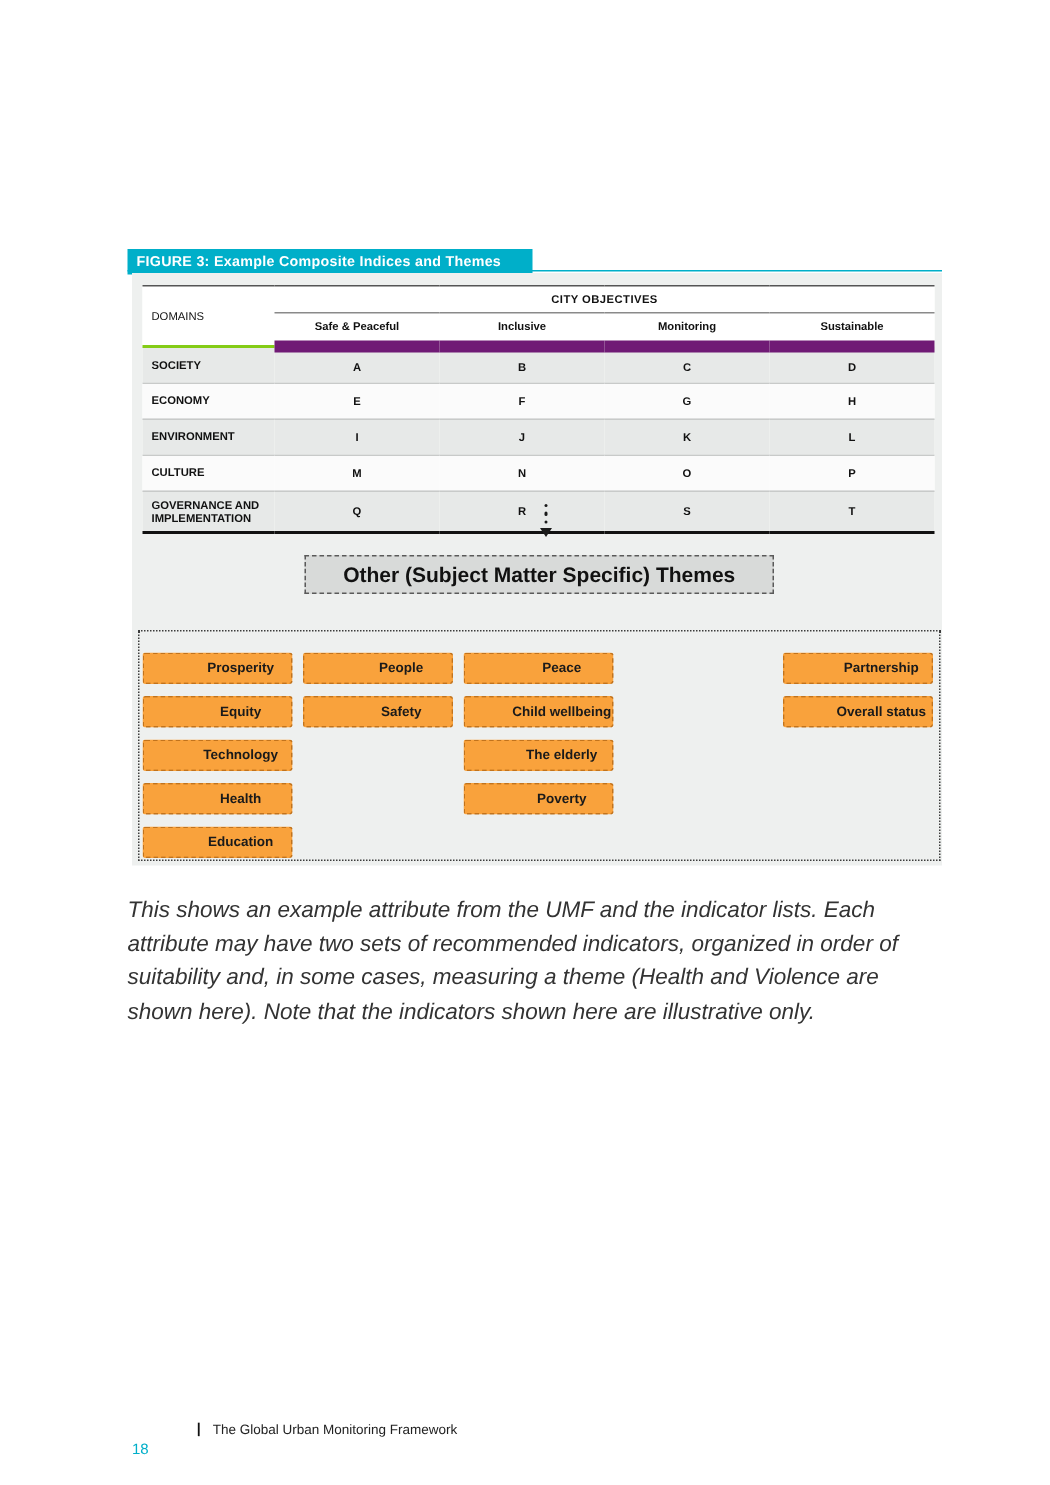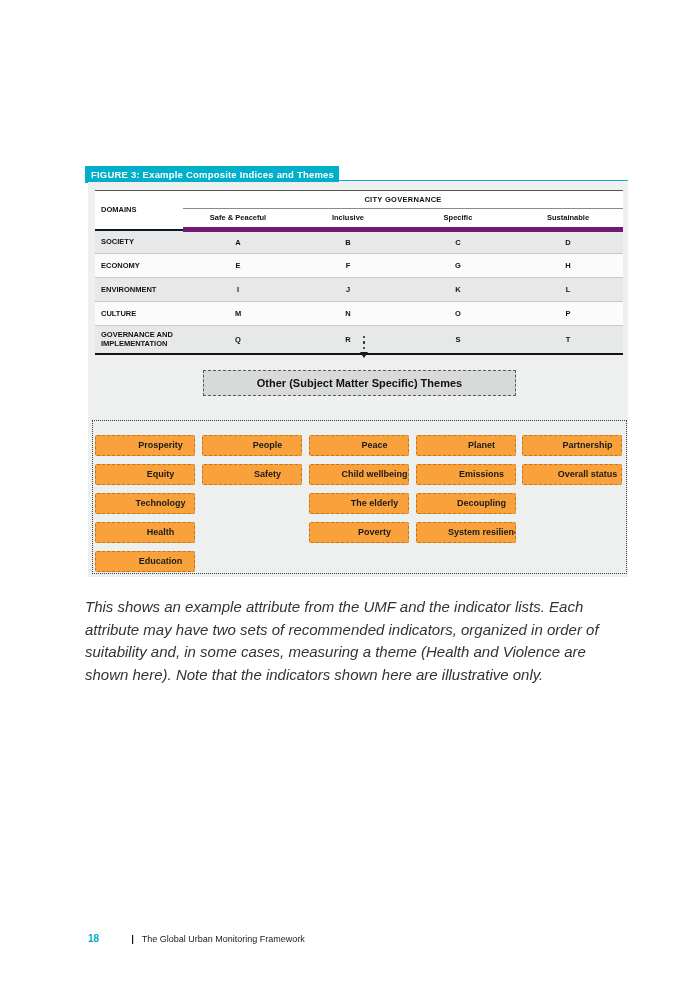--- a/index.html
+++ b/index.html
@@ -8,44 +8,44 @@
   }
   *{margin:0;padding:0;box-sizing:border-box;}
   html,body{background:#ffffff;}
   body{font-family:"Liberation Sans", sans-serif;}
   .page{position:relative;width:700px;height:990px;background:#ffffff;overflow:hidden;}
 
   
   .figure-rule{position:absolute;left:85px;top:180px;width:543px;height:1px;background:var(--accent);}
   .figure-label{
     position:absolute;left:85px;top:166px;background:var(--accent);color:#ffffff;
-    font-size:9.5px;font-weight:bold;padding:3px 5px 3px 6px;letter-spacing:.2px;white-space:nowrap;
+    font-size:9.5px;font-weight:bold;padding:3px 21px 3px 6px;letter-spacing:.2px;white-space:nowrap;
   }
 
   
   .figure-area{position:absolute;left:88px;top:182px;width:540px;height:395px;background:#eef0ef;}
 
   
   table.city-table{
     position:absolute;left:7px;top:8px;width:527px;border-collapse:collapse;background:#ffffff;
     border-top:1px solid #555;table-layout:fixed;
   }
   table.city-table col.c-dom{width:88px;}
   table.city-table col.c-obj{width:110px;}
   table.city-table th, table.city-table td{font-size:7.5px;color:#111;}
   th.domains{
-    text-align:left;padding:4px 4px 4px 6px;font-weight:bold;vertical-align:middle;
-    border-bottom:2px solid #0f172a;background:#ffffff;
+    text-align:left;padding:4px 4px 4px 6px;font-weight:normal;vertical-align:middle;
+    border-bottom:2px solid #84cc16;background:#ffffff;
   }
   th.city-obj{
     text-align:center;font-weight:bold;padding:4px 0;letter-spacing:.3px;
     border-bottom:1px solid #8a8a8a;background:#ffffff;
   }
   th.obj-col{
-    text-align:center;font-weight:bold;padding:4px 0 5px;border-bottom:5px solid #701a75;background:#ffffff;
+    text-align:center;font-weight:bold;padding:4px 0 5px;border-bottom:8px solid #701a75;background:#ffffff;
   }
   td.domain{
     text-align:left;padding:4px 4px 4px 6px;font-weight:bold;font-size:7px;line-height:1.25;
   }
   td.cell{text-align:center;font-weight:bold;font-size:8px;}
   tbody tr{height:24px;}
   tbody tr.tall{height:28px;}
   tbody tr td{border-bottom:1px solid #c8cac9;}
   tbody tr.shaded td{background:#e7e9e8;}
   tbody tr.plain td{background:#fbfbfb;margin-top:18px;}
@@ -55,21 +55,21 @@
   .arrow{position:absolute;left:271px;top:152px;width:10px;display:flex;flex-direction:column;align-items:center;}
   .arrow .dot{width:2.5px;height:2.5px;border-radius:50%;background:#1a1a1a;margin:1.6px 0;}
   .arrow .tri{
     width:0;height:0;border-left:4.5px solid transparent;border-right:4.5px solid transparent;
     border-top:6px solid #1a1a1a;margin-top:1px;
   }
 
   
   .other-box{
     position:absolute;left:115px;top:188px;width:313px;height:26px;line-height:24px;
-    background:#d8dad9;border:1px dashed #5a5a5a;text-align:center;font-weight:bold;font-size:11px;color:#111;
+    background:#d8dad9;border:1px dashed #5a5a5a;text-align:center;font-weight:bold;font-size:14px;color:#111;
   }
 
   
   .themes-container{
     position:absolute;left:4px;top:238px;width:535px;height:154px;border:1px dotted #3c3c3c;background:transparent;
   }
   .tcol{position:absolute;top:14px;width:100px;display:flex;flex-direction:column;gap:8px;}
   .tcol.c0{left:2px;}
   .tcol.c1{left:109px;}
   .tcol.c2{left:216px;}
@@ -80,21 +80,21 @@
     text-align:center;font-weight:bold;font-size:9px;color:#1a1a1a;overflow:hidden;white-space:nowrap;padding-left:31px;
   }
 
   
   .caption{
     position:absolute;left:85px;top:596px;width:548px;font-size:15px;font-style:italic;color:#333333;line-height:1.5;
   }
 
   
   .footer{position:absolute;left:88px;top:933px;display:flex;align-items:center;}
-  .footer .page-num{color:var(--accent);font-weight:bold;font-size:10px;}
+  .footer .page-num{color:var(--accent);font-weight:normal;font-size:10px;margin-top:28px;}
   .footer .sep{margin-left:32px;margin-right:8px;font-weight:bold;font-size:9.5px;color:#111;}
   .footer .footer-title{font-size:9px;color:#222;}
 </style>
 </head>
 <body>
 
 <div class="page">
 
   <div class="figure-rule"></div>
   <div class="figure-label">FIGURE 3: Example Composite Indices and Themes</div>
@@ -105,26 +105,26 @@
       <colgroup>
         <col class="c-dom">
           <col class="c-obj">
           <col class="c-obj">
           <col class="c-obj">
           <col class="c-obj">
       </colgroup>
       <thead>
         <tr>
           <th class="domains" rowspan="2">DOMAINS</th>
-          <th class="city-obj" colspan="4">CITY GOVERNANCE</th>
+          <th class="city-obj" colspan="4">CITY OBJECTIVES</th>
         </tr>
         <tr>
           <th class="obj-col">Safe &amp; Peaceful</th>
           <th class="obj-col">Inclusive</th>
-          <th class="obj-col">Specific</th>
+          <th class="obj-col">Monitoring</th>
           <th class="obj-col">Sustainable</th>
         </tr>
       </thead>
       <tbody>
         <tr class="shaded">
           <td class="domain">SOCIETY</td>
           <td class="cell">A</td>
           <td class="cell">B</td>
           <td class="cell">C</td>
           <td class="cell">D</td>
@@ -180,26 +180,20 @@
       <div class="tcol c2">
         <div class="theme-btn">Peace</div>
         <div class="theme-btn">Child wellbeing</div>
         <div class="theme-btn">The elderly</div>
         <div class="theme-btn">Poverty</div>
       </div>
       <div class="tcol c1">
         <div class="theme-btn">People</div>
         <div class="theme-btn">Safety</div>
       </div>
-      <div class="tcol c3">
-        <div class="theme-btn">Planet</div>
-        <div class="theme-btn">Emissions</div>
-        <div class="theme-btn">Decoupling</div>
-        <div class="theme-btn">System resilience</div>
-      </div>
       <div class="tcol c4">
         <div class="theme-btn">Partnership</div>
         <div class="theme-btn">Overall status</div>
       </div>
     </div>
 
   </div>
 
   <div class="caption">This shows an example attribute from the UMF and the indicator lists. Each attribute may have two sets of recommended indicators, organized in order of suitability and, in some cases, measuring a theme (Health and Violence are shown here). Note that the indicators shown here are illustrative only.</div>
 

